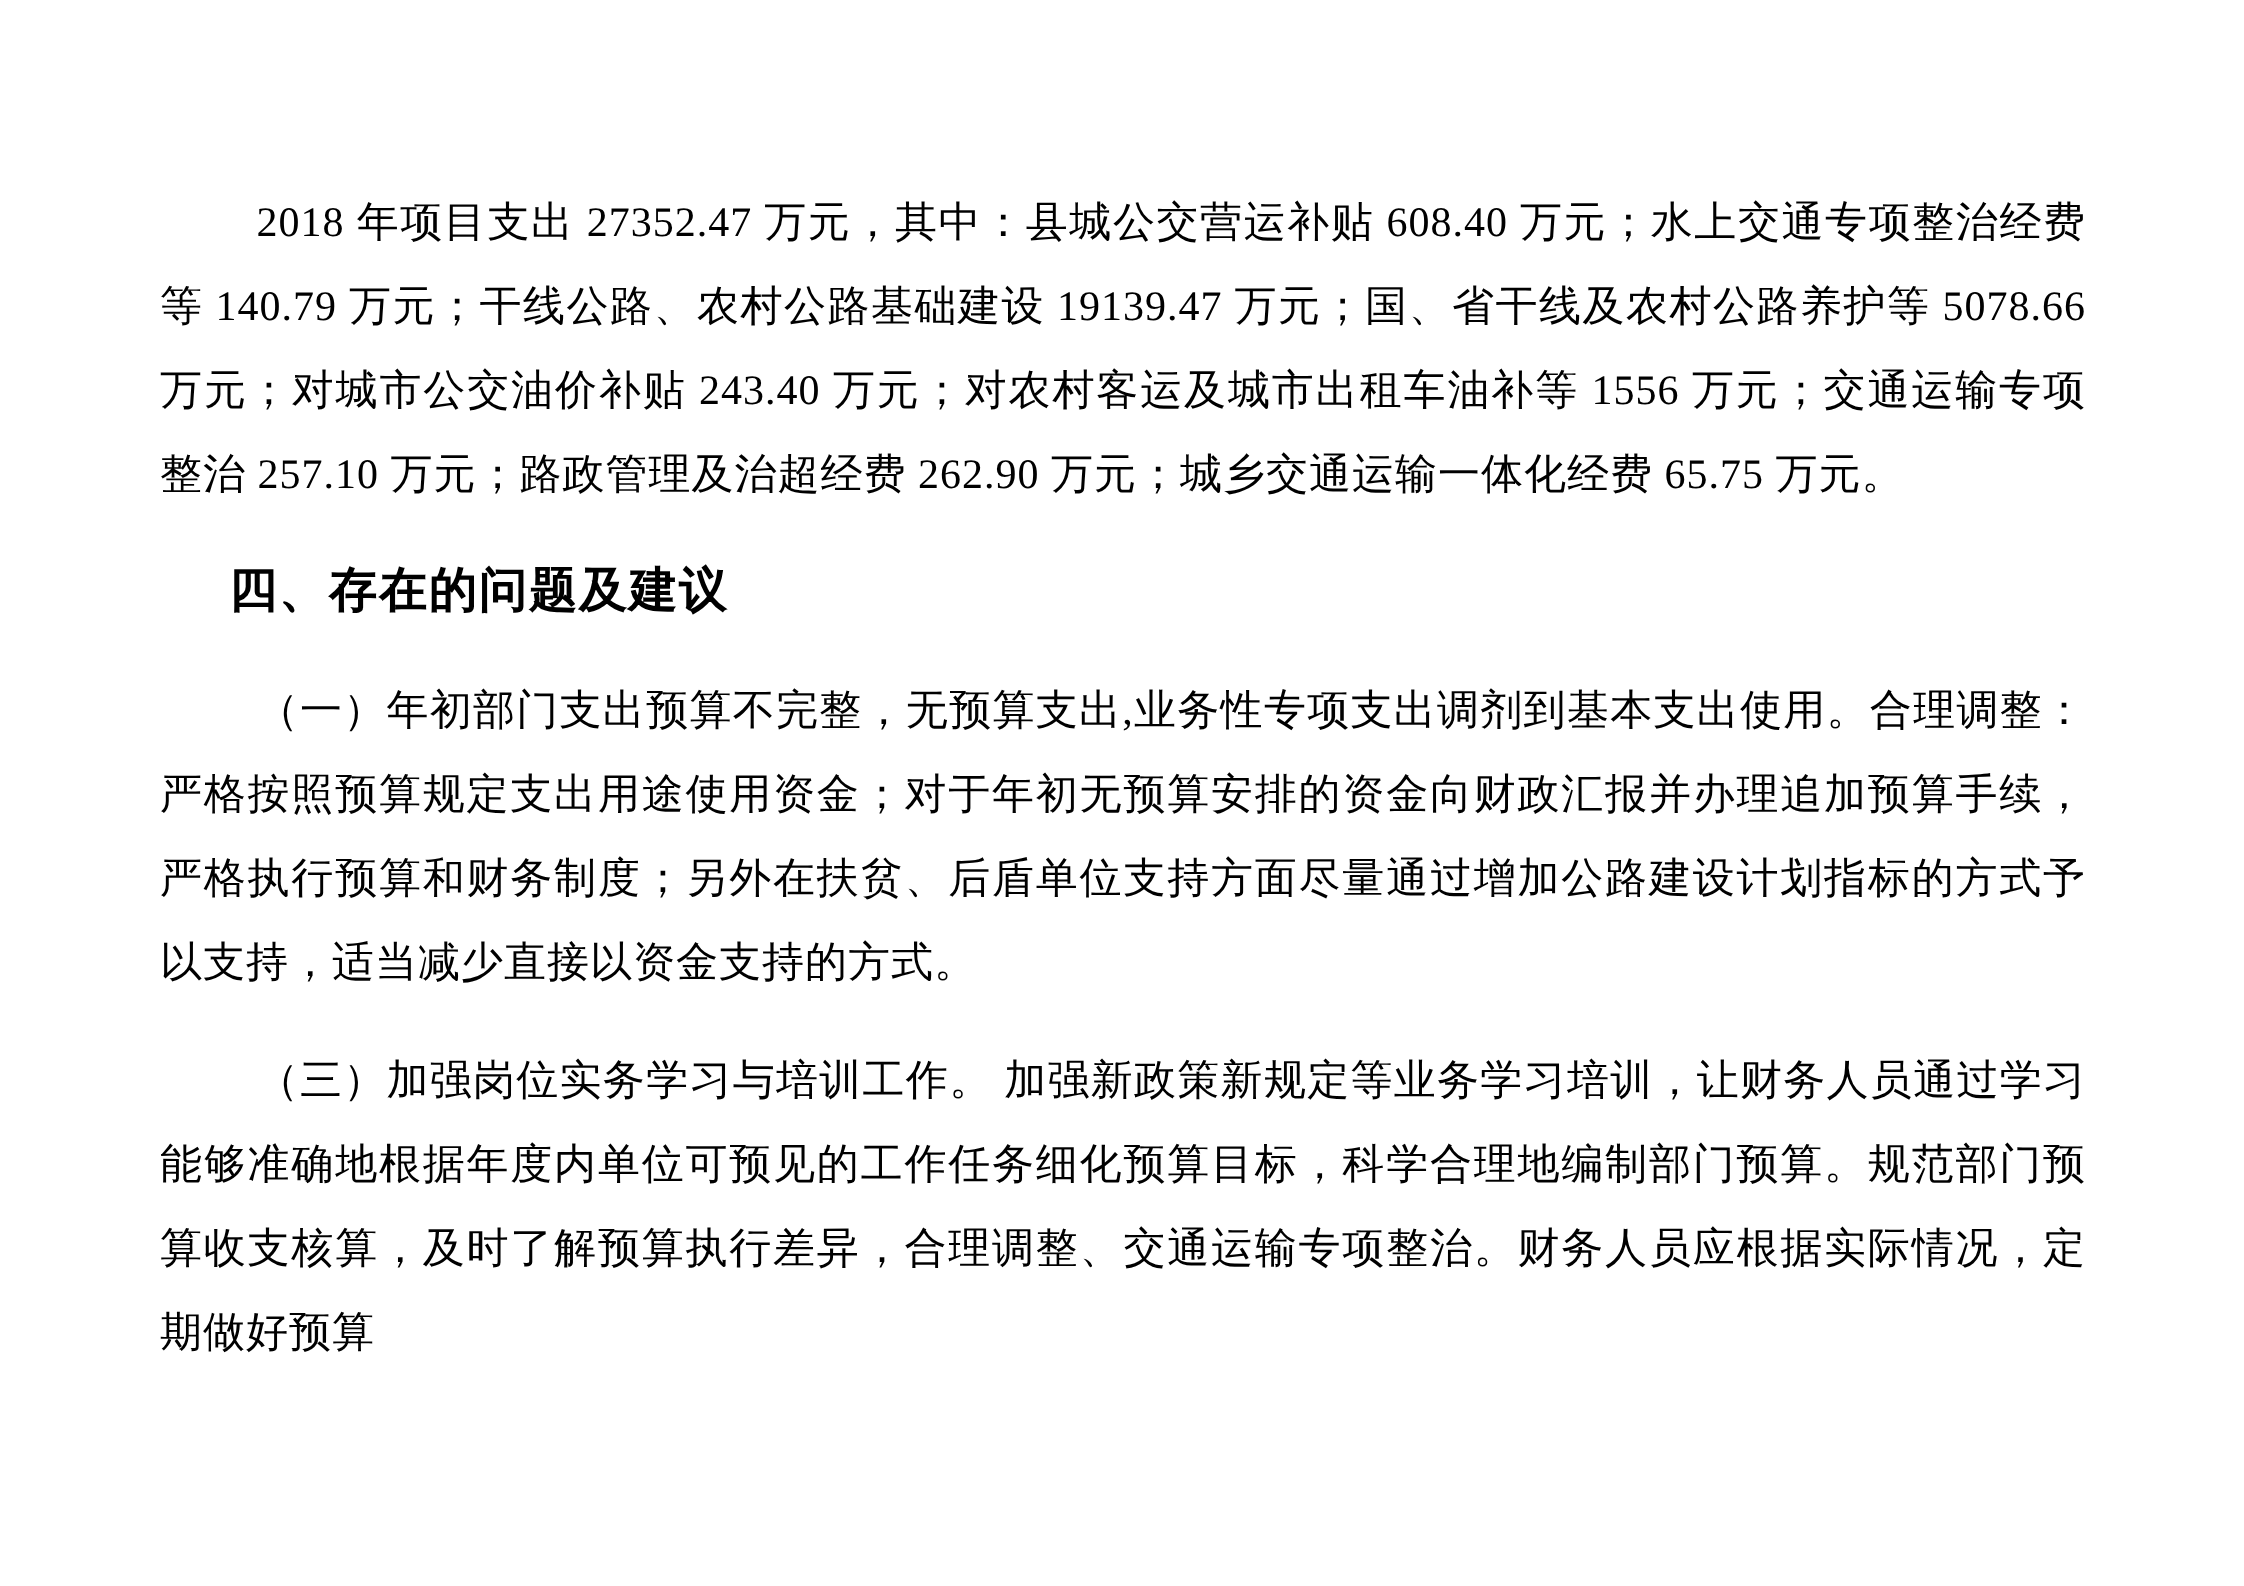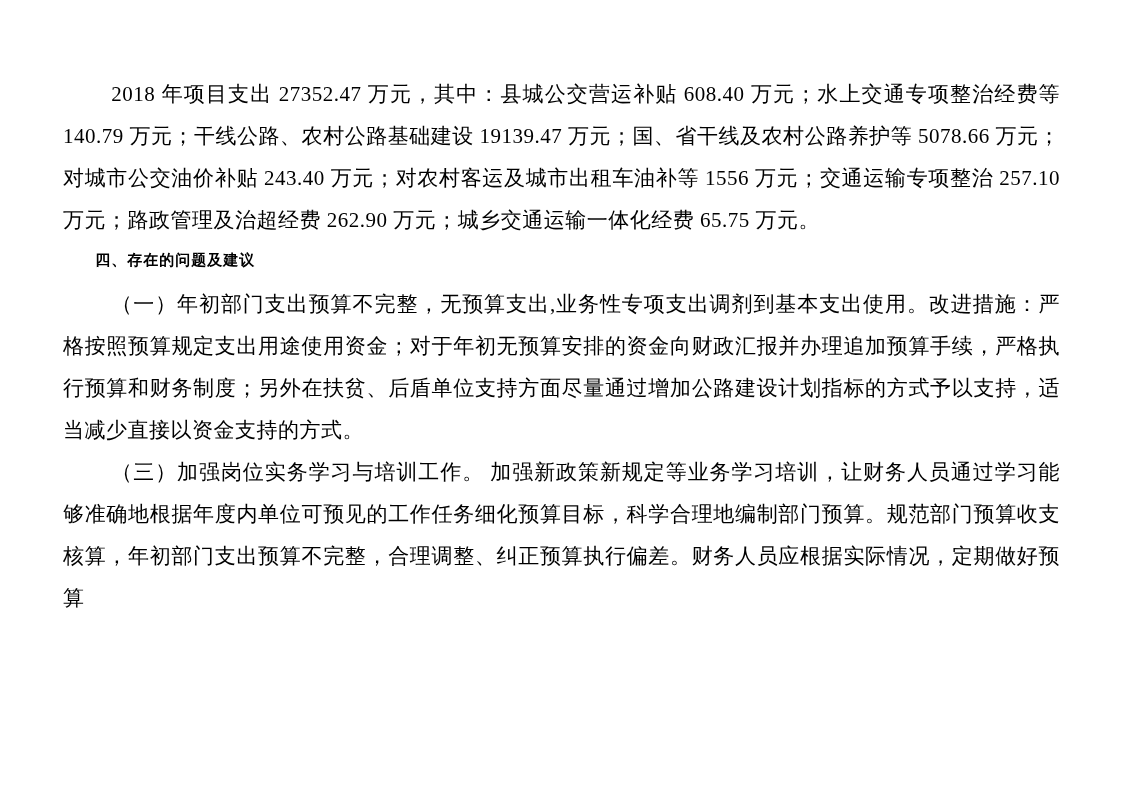--- a/index.html
+++ b/index.html
@@ -18,38 +18,38 @@
     position: absolute;
     left: 63px;
     top: 73px;
     width: 997px;
     color: #000000;
     font-family: "Liberation Serif", "DejaVu Serif", serif;
     font-size: 21px;
     line-height: 42px;
   }
   .body-para {
-    margin: 0;
+    margin: 17px;
     text-indent: 2.3em;
     text-align: justify;
     letter-spacing: 0.5px;
   }
   .section-heading {
     margin: 0;
     text-indent: 2.15em;
-    font-family: Liberation Mono, monospace;
+    font-family: Liberation Sans, sans-serif;
     font-weight: 700;
-    font-size: 15px;
+    font-size: 24px;
     line-height: 42px;
     letter-spacing: 1px;
   }
 </style>
 </head>
 <body>
 
 <div class="page">
   <div class="content">
     <p class="body-para">2018 年项目支出 27352.47 万元，其中：县城公交营运补贴 608.40 万元；水上交通专项整治经费等 140.79 万元；干线公路、农村公路基础建设 19139.47 万元；国、省干线及农村公路养护等 5078.66 万元；对城市公交油价补贴 243.40 万元；对农村客运及城市出租车油补等 1556 万元；交通运输专项整治 257.10 万元；路政管理及治超经费 262.90 万元；城乡交通运输一体化经费 65.75 万元。</p>
     <h2 class="section-heading">四、存在的问题及建议</h2>
-    <p class="body-para">（一）年初部门支出预算不完整，无预算支出,业务性专项支出调剂到基本支出使用。改进措施：严格按照预算规定支出用途使用资金；对于年初无预算安排的资金向财政汇报并办理追加预算手续，严格执行预算和财务制度；另外在扶贫、后盾单位支持方面尽量通过增加公路建设计划指标的方式予以支持，适当减少直接以资金支持的方式。</p>
-    <p class="body-para">（三）加强岗位实务学习与培训工作。 加强新政策新规定等业务学习培训，让财务人员通过学习能够准确地根据年度内单位可预见的工作任务细化预算目标，科学合理地编制部门预算。规范部门预算收支核算，年初部门支出预算不完整，合理调整、纠正预算执行偏差。财务人员应根据实际情况，定期做好预算</p>
+    <p class="body-para">（一）年初部门支出预算不完整，无预算支出,业务性专项支出调剂到基本支出使用。合理调整：严格按照预算规定支出用途使用资金；对于年初无预算安排的资金向财政汇报并办理追加预算手续，严格执行预算和财务制度；另外在扶贫、后盾单位支持方面尽量通过增加公路建设计划指标的方式予以支持，适当减少直接以资金支持的方式。</p>
+    <p class="body-para">（三）加强岗位实务学习与培训工作。 加强新政策新规定等业务学习培训，让财务人员通过学习能够准确地根据年度内单位可预见的工作任务细化预算目标，科学合理地编制部门预算。规范部门预算收支核算，及时了解预算执行差异，合理调整、交通运输专项整治。财务人员应根据实际情况，定期做好预算</p>
   </div>
 </div>
 
 </body></html>

